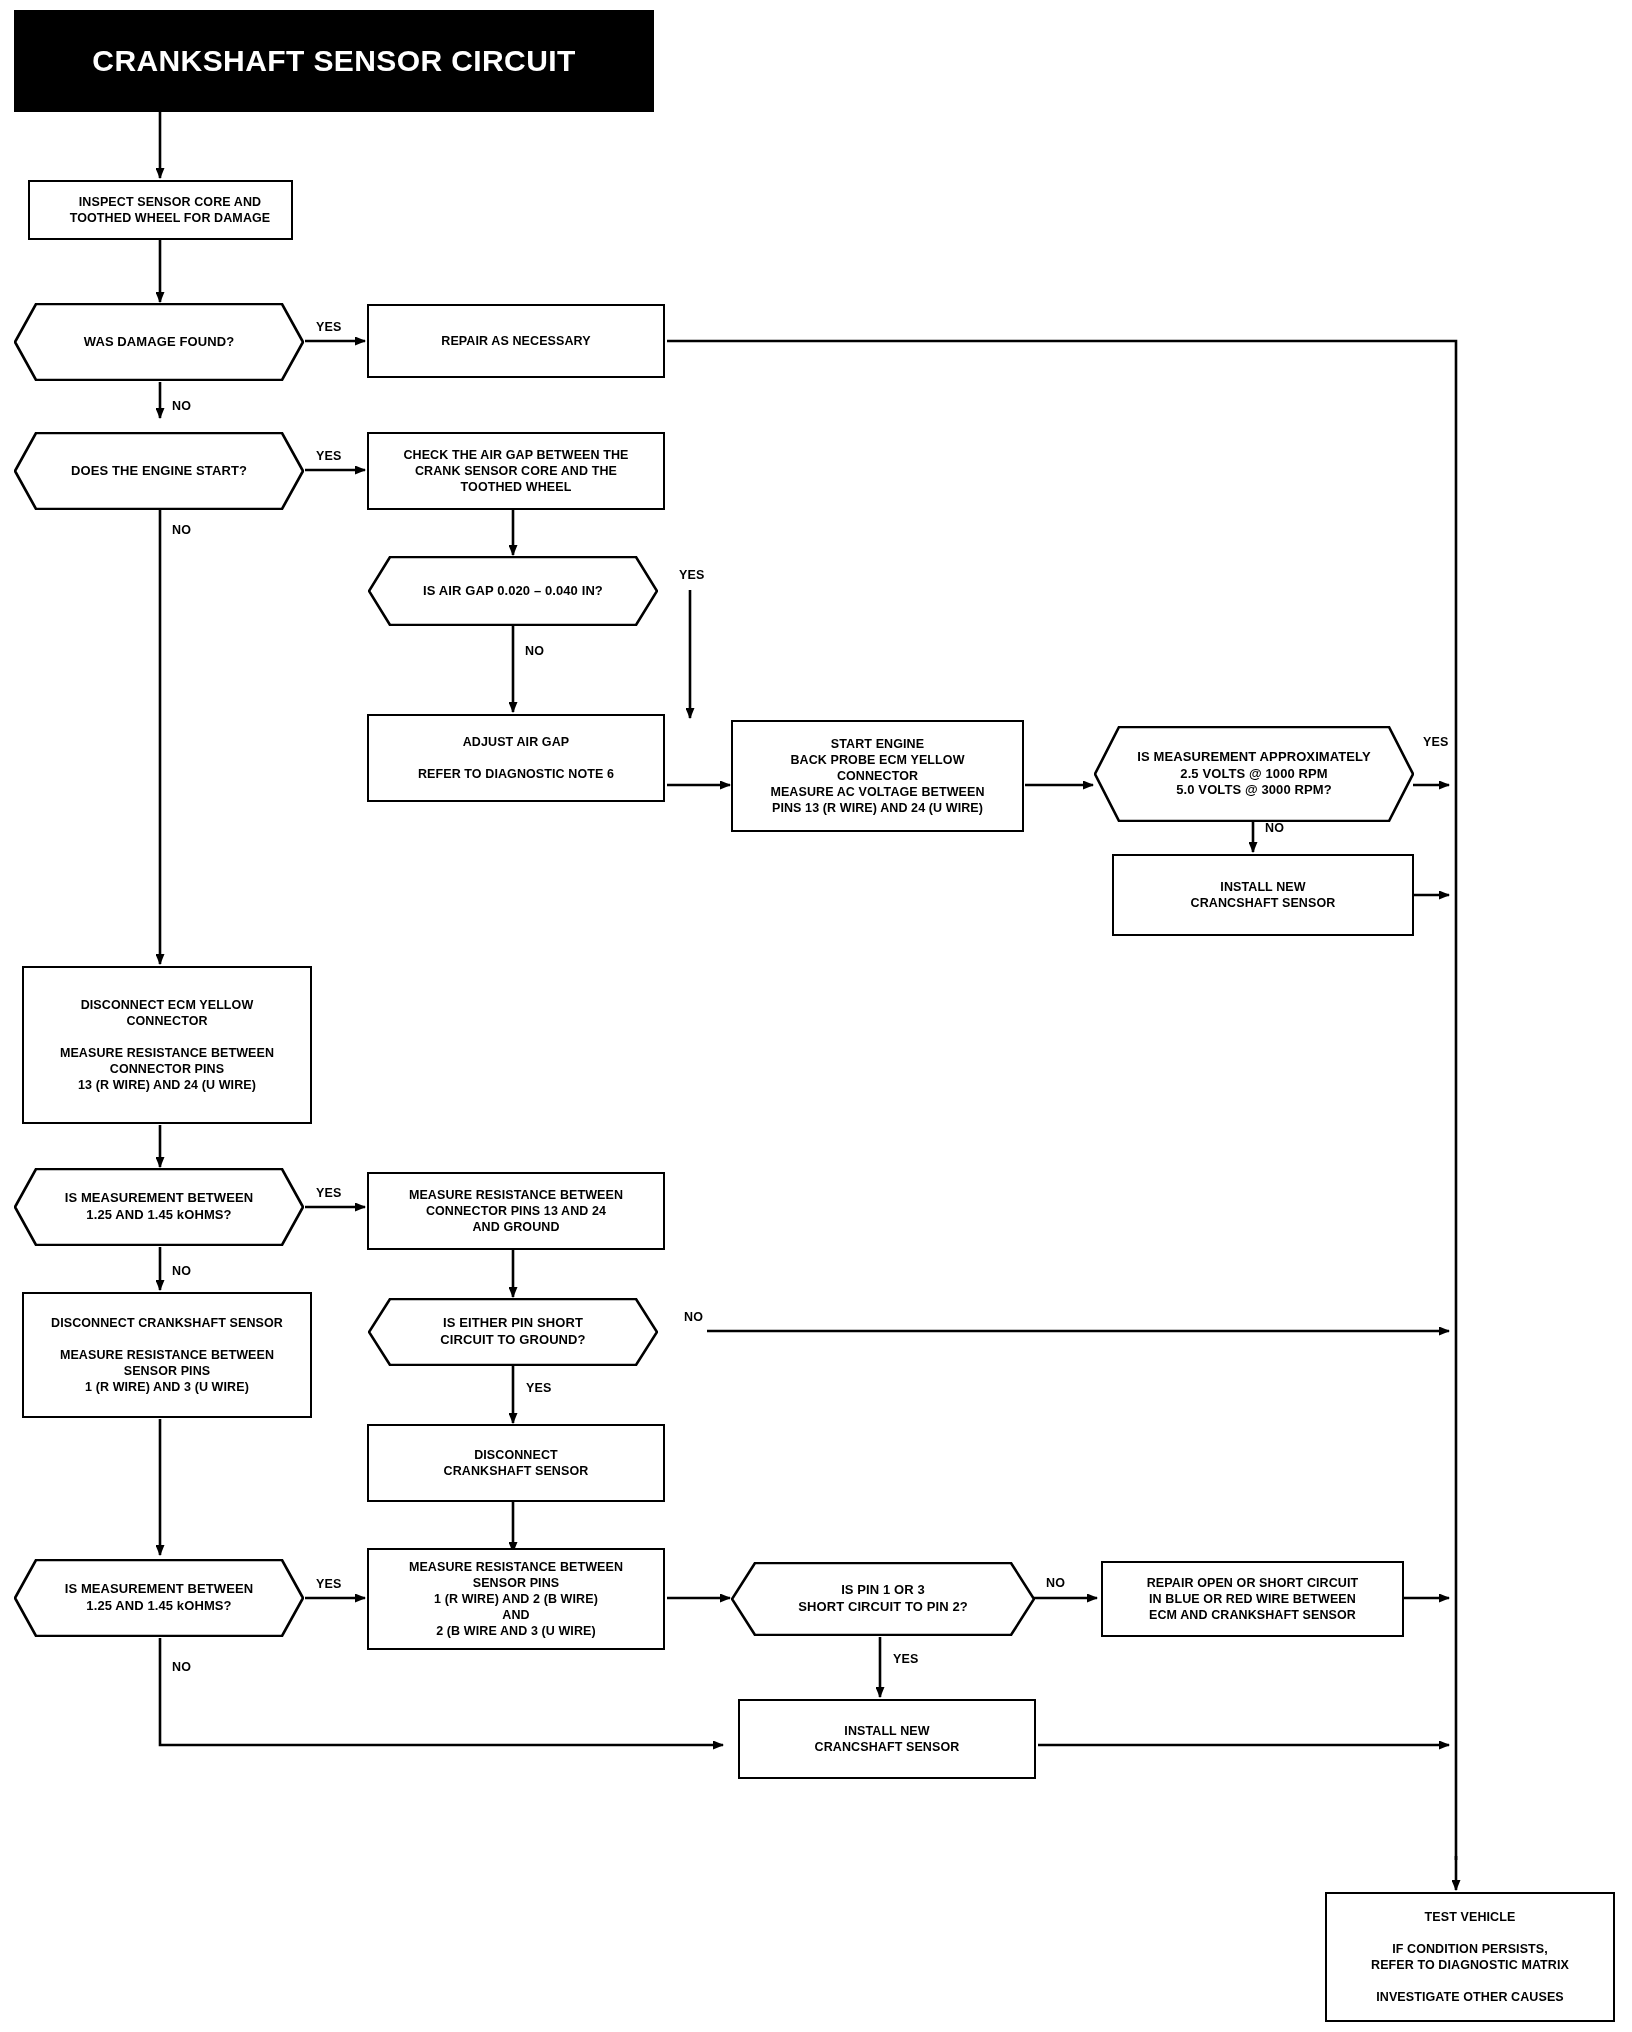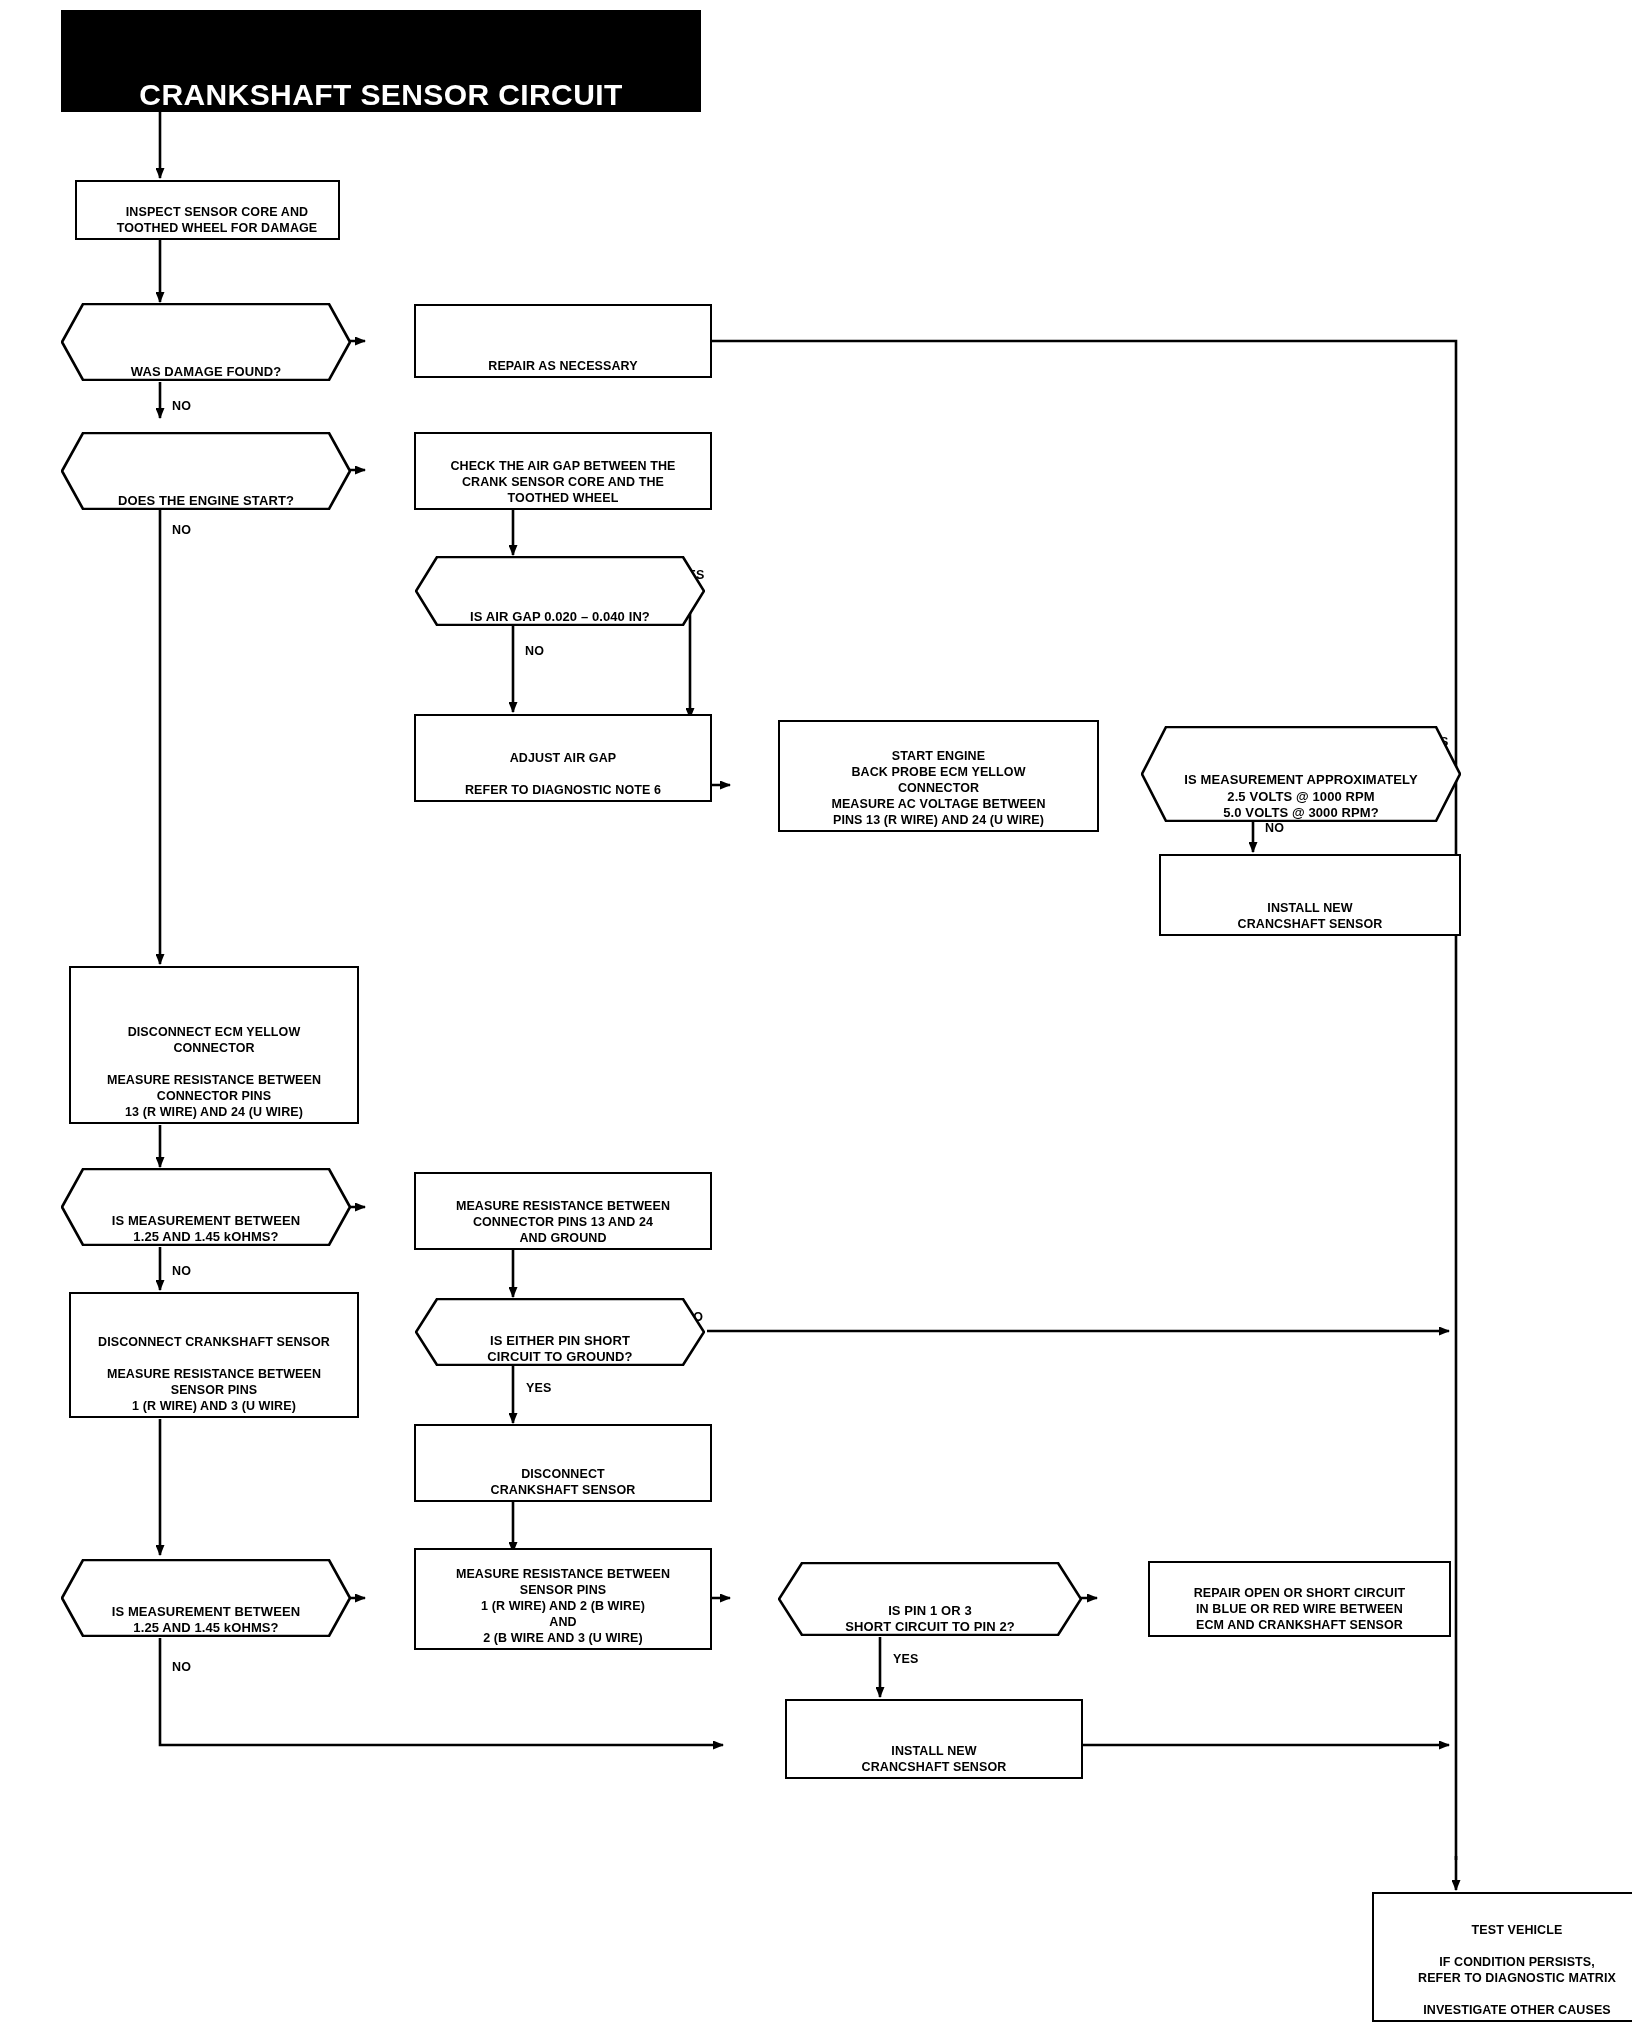--- a/index.html
+++ b/index.html
@@ -1,21 +1,21 @@
 <!DOCTYPE html>
 <html><head>
 <meta charset="utf-8">
 <style>
   html,body{margin:0;padding:0;background:#fff;}
   body{width:1632px;height:2032px;position:relative;
        font-family:"Liberation Sans", sans-serif;}
   #stage{position:relative;width:1632px;height:2032px;overflow:hidden;background:#fff;}
   svg#wires{position:absolute;left:0;top:0;width:1632px;height:2032px;}
-  .node{position:absolute;box-sizing:border-box;display:flex;align-items:flex-end;
-        justify-content:center;text-align:center;color:#000;margin-left:47px;}
+  .node{position:absolute;box-sizing:border-box;display:flex;align-items:center;
+        justify-content:center;text-align:center;color:#000;}
   .box{border:2.5px solid #000;background:#fff;}
   .box .txt{font-size:12.5px;line-height:1.28;font-weight:bold;letter-spacing:.1px;padding:2px 6px;white-space:pre-line;}
   .hexwrap{background:transparent;border:none;}
   .hexwrap .txt{font-size:13px;line-height:1.28;font-weight:bold;letter-spacing:.1px;position:relative;z-index:2;white-space:pre-line;}
   .hexsvg{position:absolute;left:0;top:0;width:100%;height:100%;z-index:1;}
   .title{background:#000;color:#fff;border:none;}
   .title .txt{font-size:30px;font-weight:bold;letter-spacing:.4px;}
   .elabel{position:absolute;font-size:12.5px;font-weight:bold;color:#000;letter-spacing:.2px;}
 </style>
 </head>
@@ -137,21 +137,21 @@
     </svg>
     <span class="txt">IS AIR GAP 0.020 – 0.040 IN?</span>
   </div>
 
   <div class="node box" style="left:367px;top:714px;width:298px;height:88px;">
     <span class="txt">ADJUST AIR GAP
 
 REFER TO DIAGNOSTIC NOTE 6</span>
   </div>
 
-  <div class="node box" style="left:731px;top:720px;width:321px;height:112px;">
+  <div class="node box" style="left:731px;top:720px;width:293px;height:112px;">
     <span class="txt">START ENGINE
 BACK PROBE ECM YELLOW
 CONNECTOR
 MEASURE AC VOLTAGE BETWEEN
 PINS 13 (R WIRE) AND 24 (U WIRE)</span>
   </div>
 
   <div class="node hexwrap" style="left:1094px;top:726px;width:320px;height:96px;">
     <svg class="hexsvg" viewBox="0 0 320 96" preserveAspectRatio="none">
       <polygon points="25,1 295,1 319,48 295,95 25,95 1,48" fill="#fff" stroke="#000" stroke-width="2.6"></polygon>

